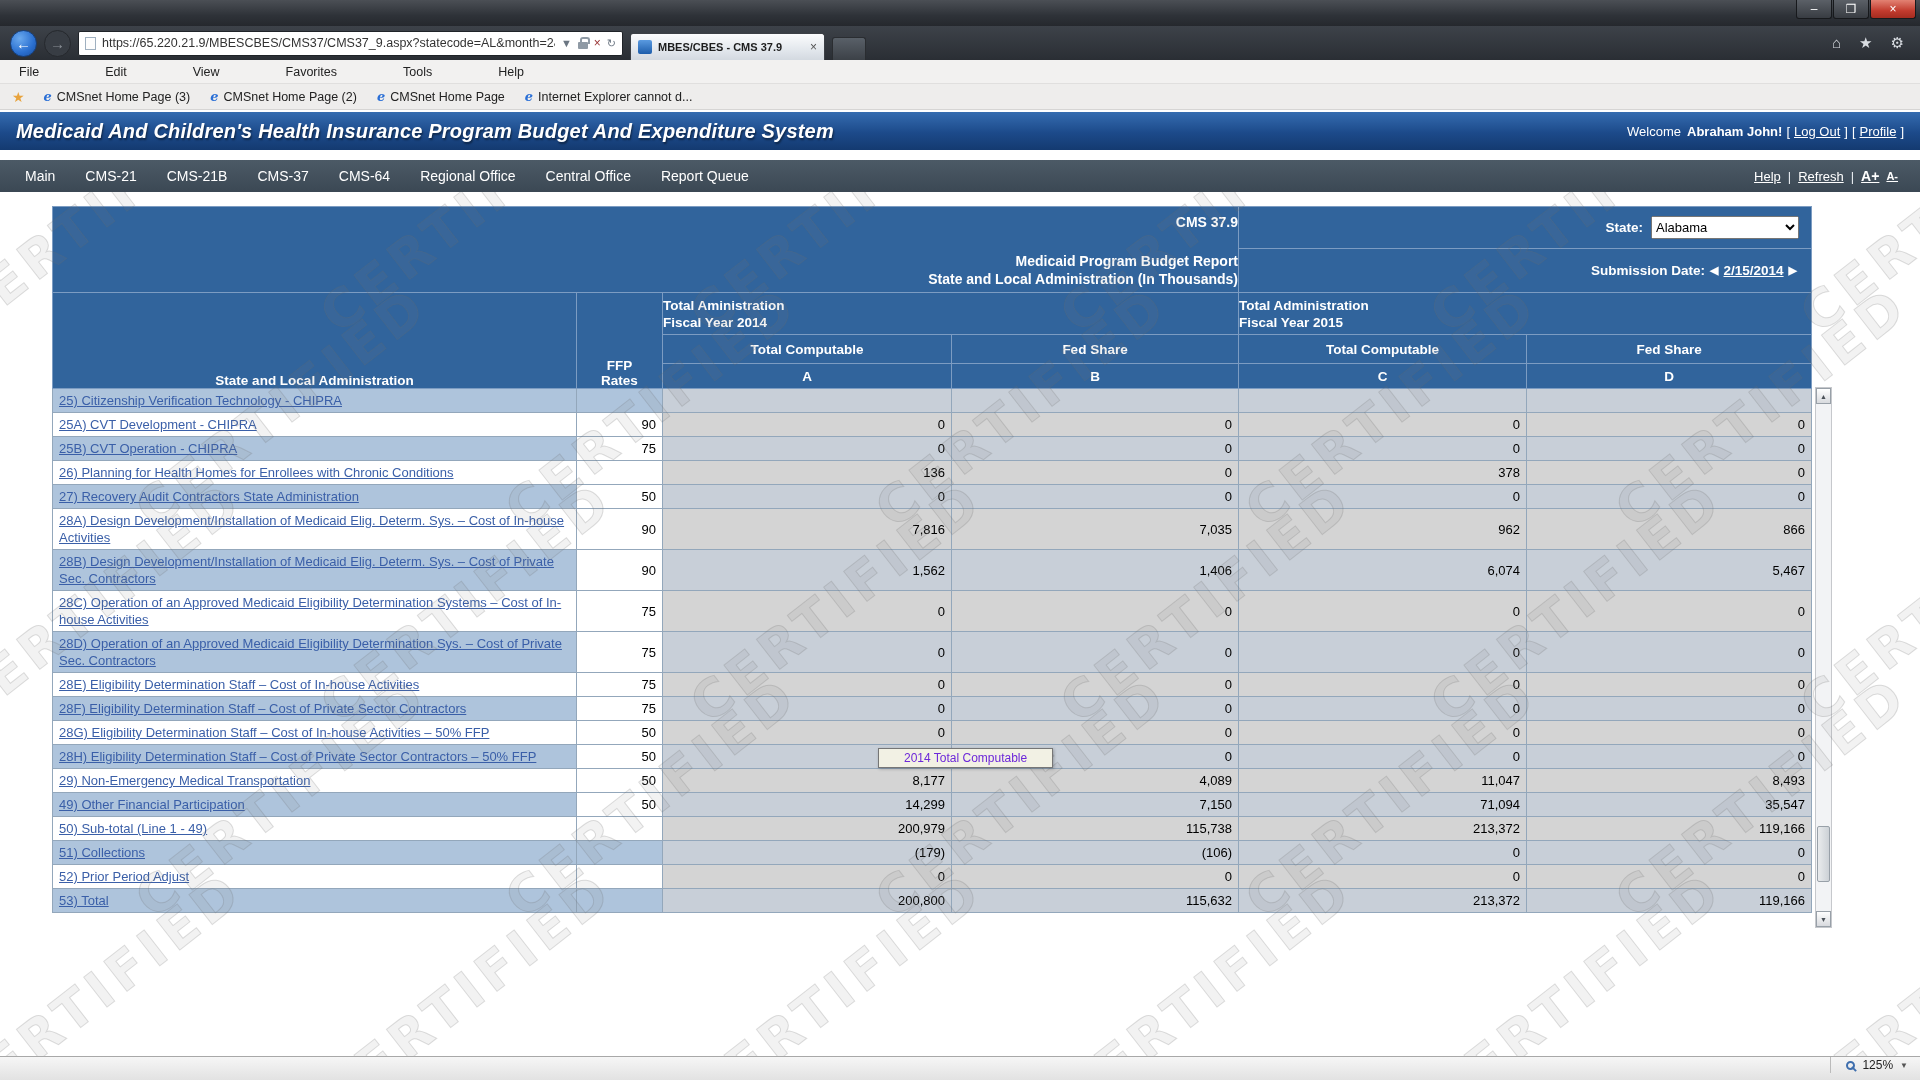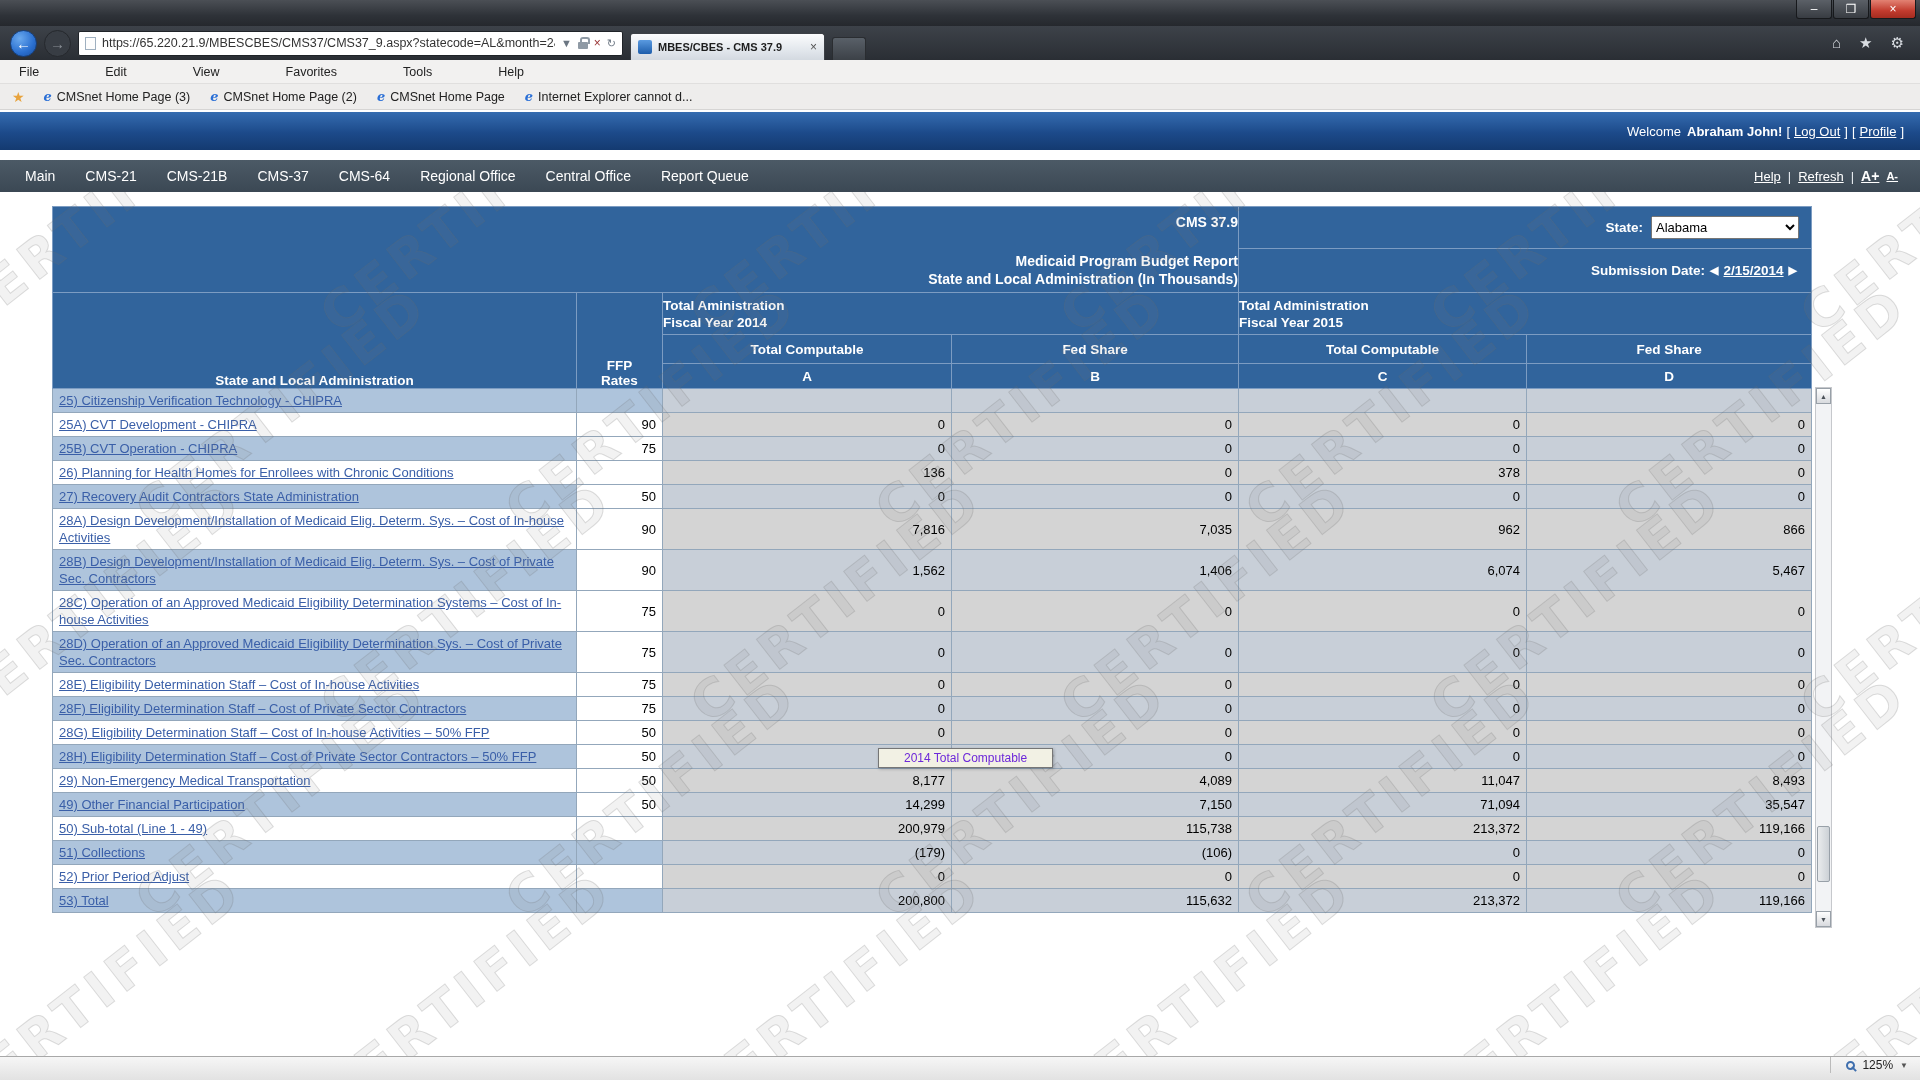--- a/index.html
+++ b/index.html
@@ -221,20 +221,21 @@
       <span class="fav-icon">e</span>
       <span>CMSnet Home Page</span>
     </span>
     <span class="fav-item">
       <span class="fav-icon">e</span>
       <span>Internet Explorer cannot d...</span>
     </span>
   </div>
 
   <div class="app-header">
+    <span class="app-title">Medicaid And Children's Health Insurance Program Budget And Expenditure System</span>
     <span class="welcome">
       <span>Welcome</span>
       <b><span>Abraham John</span><span>!</span></b>
       <span>[</span>
       <a href="#">Log Out</a>
       <span>]</span>
       <span>[</span>
       <a href="#">Profile</a>
       <span>]</span>
     </span>

